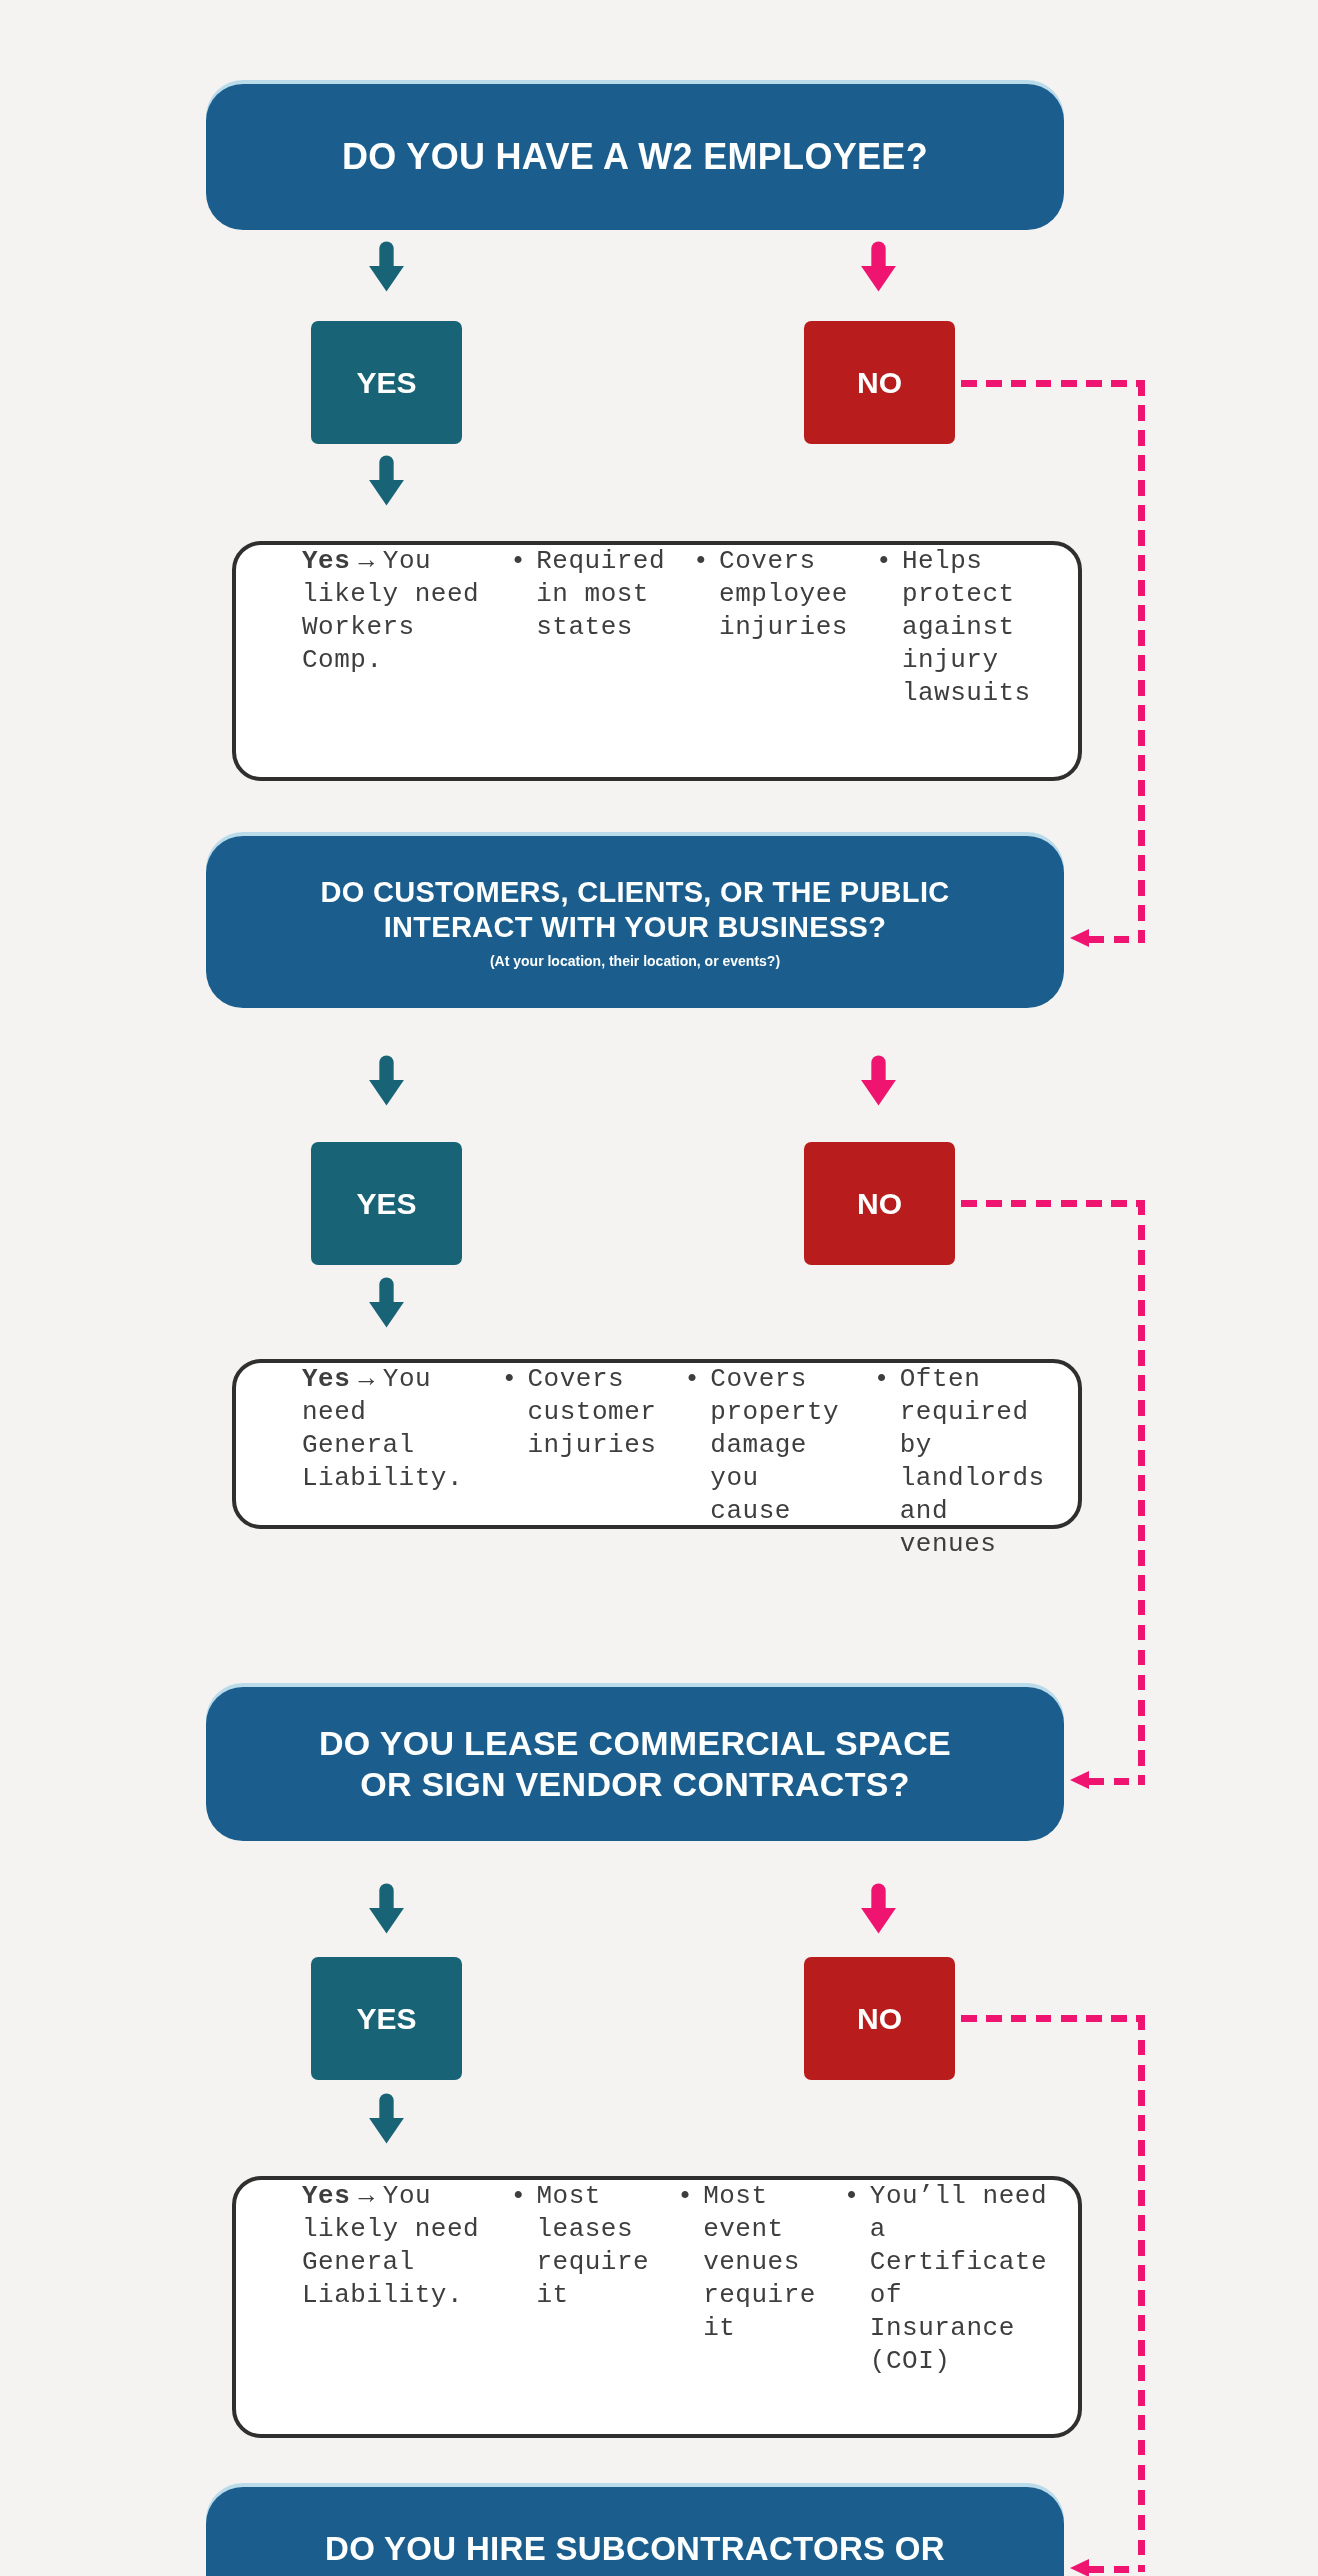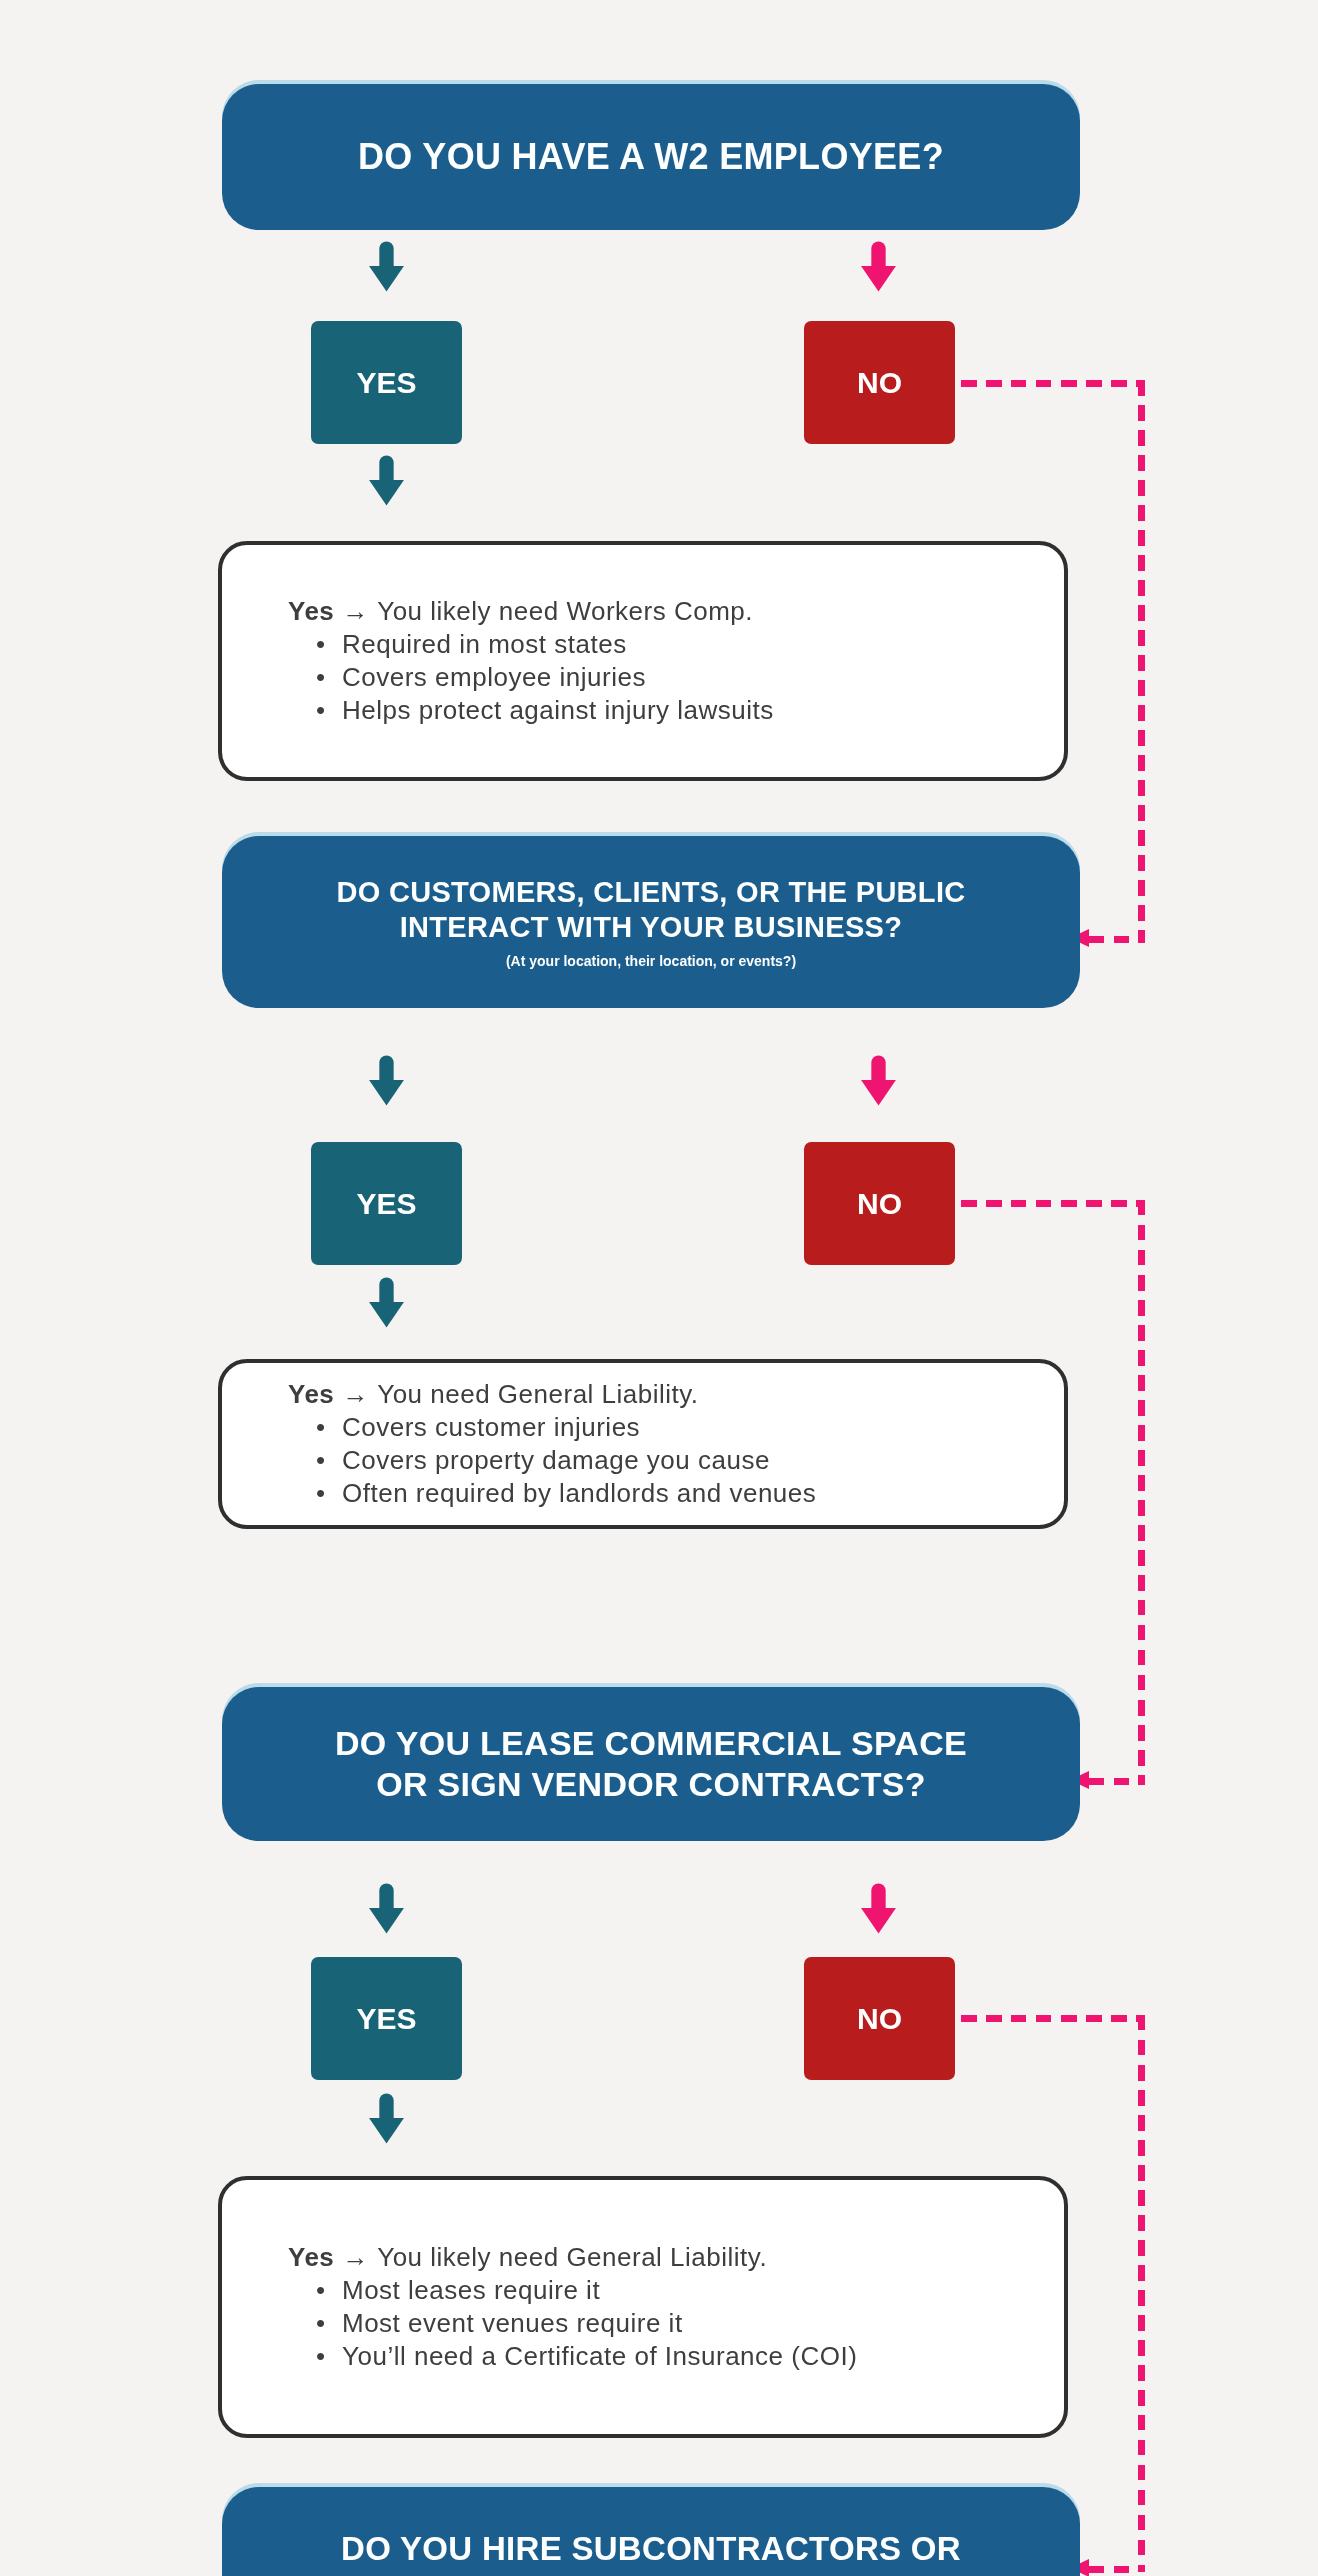--- a/index.html
+++ b/index.html
@@ -1,20 +1,20 @@
 <!DOCTYPE html>
 <html style="font-size:8.2px"><head>
 <meta charset="utf-8">
 <style>
   html,body{margin:0;padding:0;background:#F4F3F1;}
   .page{position:relative;width:1319px;height:4082px;background:#F4F3F1;
         font-family:"Liberation Sans",sans-serif;overflow:hidden;}
 
   
-  .qbox{position:absolute;left:222px;width:858px;background:#1B5E8D;border-radius:37px;
+  .qbox{position:absolute;left:206px;width:858px;background:#1B5E8D;border-radius:37px;
         display:flex;flex-direction:column;align-items:center;justify-content:center;
         color:#FDFEFE;text-align:center;box-shadow:0 -4.1px 0 rgba(178,216,233,.9);}
   .q1{top:84px;height:146px;}
   .q2{top:836px;height:172px;}
   .q3{top:1687px;height:154px;}
   .q4{top:2487px;height:164px;}
   .qline{font-weight:700;line-height:1.2;white-space:nowrap;letter-spacing:0.3px;}
   .q1 .qline{font-size:36px;}
   .q2 .qline{font-size:29px;}
   .q3 .qline{font-size:34px;}
@@ -30,24 +30,24 @@
 
   
   .arrow{position:absolute;width:41px;height:52px;}
   .arrow.teal{color:#186476;}
   .arrow.pink{color:#EE1470;}
   .a1l{left:366px;top:241px;}  .a1r{left:858px;top:241px;}  .a1b{left:366px;top:455px;}
   .a2l{left:366px;top:1055px;} .a2r{left:858px;top:1055px;} .a2b{left:366px;top:1277px;}
   .a3l{left:366px;top:1883px;} .a3r{left:858px;top:1883px;} .a3b{left:366px;top:2093px;}
 
   
-  .wbox{position:absolute;left:218px;width:850px;box-sizing:border-box;background:#FFFFFF;
+  .wbox{position:absolute;left:232px;width:850px;box-sizing:border-box;background:#FFFFFF;
         border:4.6px solid #2F2F2F;border-radius:29px;color:#3E3E3E;
-        display:flex;flex-direction:column;justify-content:center;
-        padding:0 31px 0 66px;}
+        display:flex;flex-direction:row;justify-content:center;
+        padding:0 31px 0 66px;font-family:Liberation Mono, monospace;}
   .w1{top:541px;height:240px;}
   .w2{top:1359px;height:170px;}
   .w3{top:2176px;height:262px;}
   .lead{font-size:26px;line-height:33px;letter-spacing:0.5px;}
   .lead .yesword{font-weight:700;}
   .lead .larrow{margin:0 8.2px;}
   .brow{display:flex;font-size:26px;line-height:33px;letter-spacing:0.5px;}
   .brow .dot{flex:none;width:54px;padding-left:28px;box-sizing:border-box;}
   .brow .btext{max-width:551px;}
 

